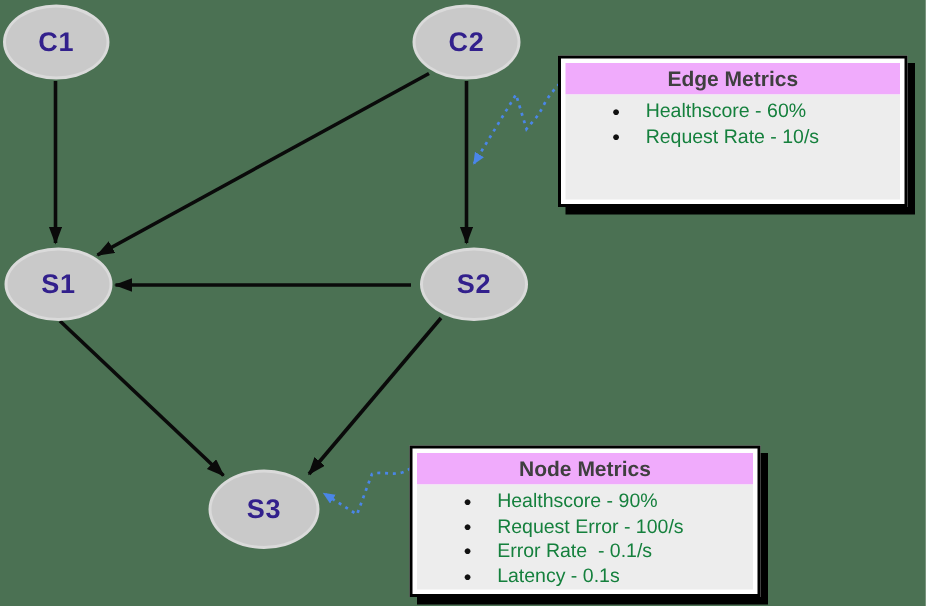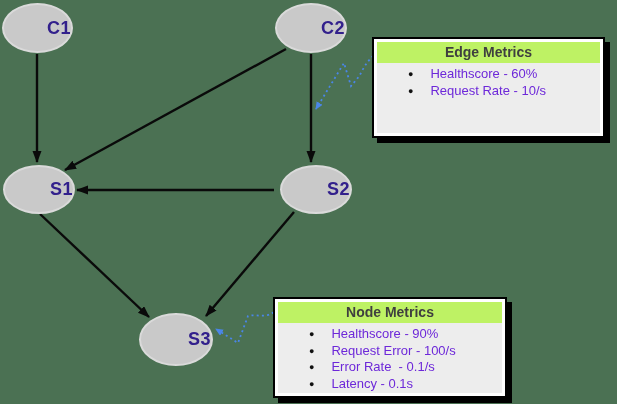--- a/index.html
+++ b/index.html
@@ -17,21 +17,21 @@
     width: 617px; height: 404px;
   }
   .node {
     position: absolute;
     box-sizing: border-box;
     background: #c9c9c9;
     border: 2.5px solid #dadada;
     border-radius: 50%;
     display: flex;
     align-items: center;
-    justify-content: flex-end;
+    justify-content: center;
   }
   .node .node-label {
     font-size: 18px;
     font-weight: bold;
     color: #32208c;
     letter-spacing: 0.5px;
   }
   .node-c1 { left: 2px;   top: 3px;   width: 71px; height: 50px; }
   .node-c2 { left: 275px; top: 3px;   width: 72px; height: 50px; }
   .node-s1 { left: 3px;   top: 165px; width: 72px; height: 49px; }
@@ -44,33 +44,33 @@
     border: 2px solid #000000;
     box-shadow: 5px 5px 0 0 #000000;
     padding: 3px;
     display: flex;
     flex-direction: column;
   }
   .box-edge-metrics { left: 372px; top: 37px;  width: 233px; height: 101px; }
   .box-node-metrics { left: 273px; top: 297px; width: 234px; height: 101px; }
   .mb-header {
     flex: 0 0 21px;
-    background: #bef264;
+    background: #f0abfc;
     text-align: center;
     font-size: 14px;
     font-weight: bold;
     color: #3f3f3f;
     line-height: 21px;
   }
   .mb-body { flex: 1; background: #ededed; }
   .mb-list { margin: 3px 0 0 0; padding: 0 0 0 31px; list-style: none; }
   .mb-list li {
     font-size: 13px;
     line-height: 16.5px;
-    color: #6d28d9;
+    color: #15803d;
     white-space: pre;
   }
   .mb-list li::before {
     content: "\25CF";
     font-size: 9px;
     margin-right: 17px;
     color: #111111;
     vertical-align: 1px;
   }
 </style>

